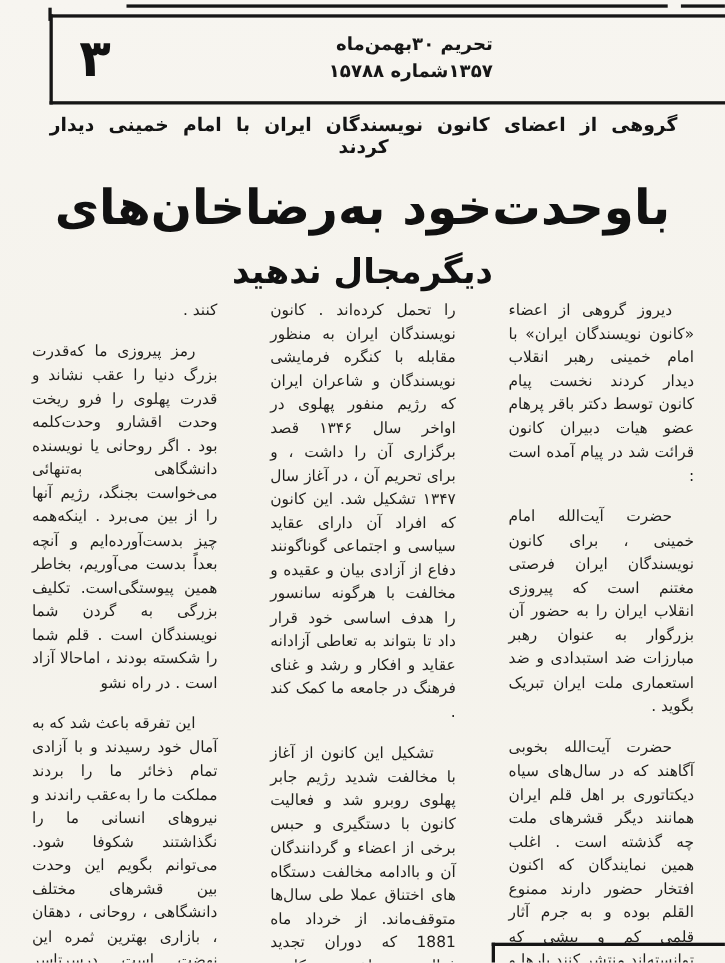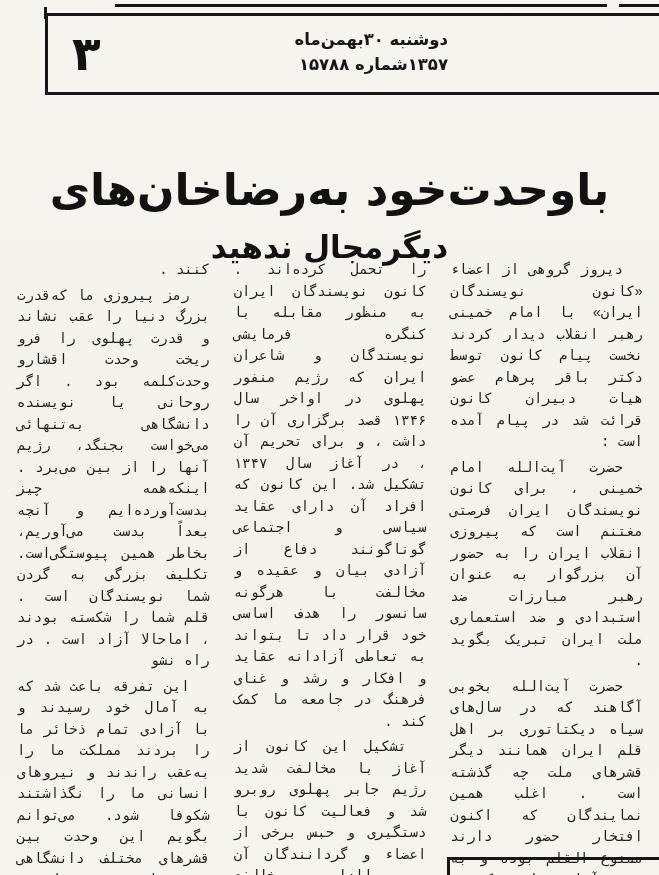--- a/index.html
+++ b/index.html
@@ -56,43 +56,44 @@
     direction: rtl;
     overflow: hidden;
   }
   .col {
     flex: 1 1 0; min-width: 0;
     direction: rtl;
     font-size: 14px; line-height: 21.5px;
     text-align: justify;
     color: #201f1b;
   }
-  .col p { margin: 4px; font-family: Liberation Mono, monospace; }
+  .col p { margin: 16px; }
   .col p.indent { text-indent: 20px; }
   
   .bottom-rule { position: absolute; top: 857px; left: 447px; right: 0; height: 3px; background: #151515; }
   .bottom-rule-corner { position: absolute; top: 857px; left: 447px; width: 3px; height: 18px; background: #151515; }
 </style>
 </head>
 <body>
 
 <div class="page">
 
   <div class="top-rule-a"></div>
   <div class="top-rule-b"></div>
   <div class="masthead-tick"></div>
 
   <div class="masthead-box">
     <div class="page-number">۳</div>
     <div class="date-block">
-      <div>دوشنبه ۳۰بهمن‌ماه</div>
+      <div>تحریم ۳۰بهمن‌ماه</div>
       <div>۱۳۵۷شماره ۱۵۷۸۸</div>
     </div>
   </div>
 
+  <div class="kicker">گروهی از اعضای کانون نویسندگان ایران با امام خمینی دیدار کردند</div>
 
   <div class="headline">
     <div class="hl1">باوحدت‌خود به‌رضاخان‌های</div>
     <div class="hl2">دیگرمجال ندهید</div>
   </div>
 
   <div class="article">
 
     <div class="col">
       <p class="indent">دیروز گروهی از اعضاء «کانون نویسندگان ایران» با امام خمینی رهبر انقلاب دیدار کردند نخست پیام کانون توسط دکتر باقر پرهام عضو هیات دبیران کانون قرائت شد در پیام آمده است :</p>

